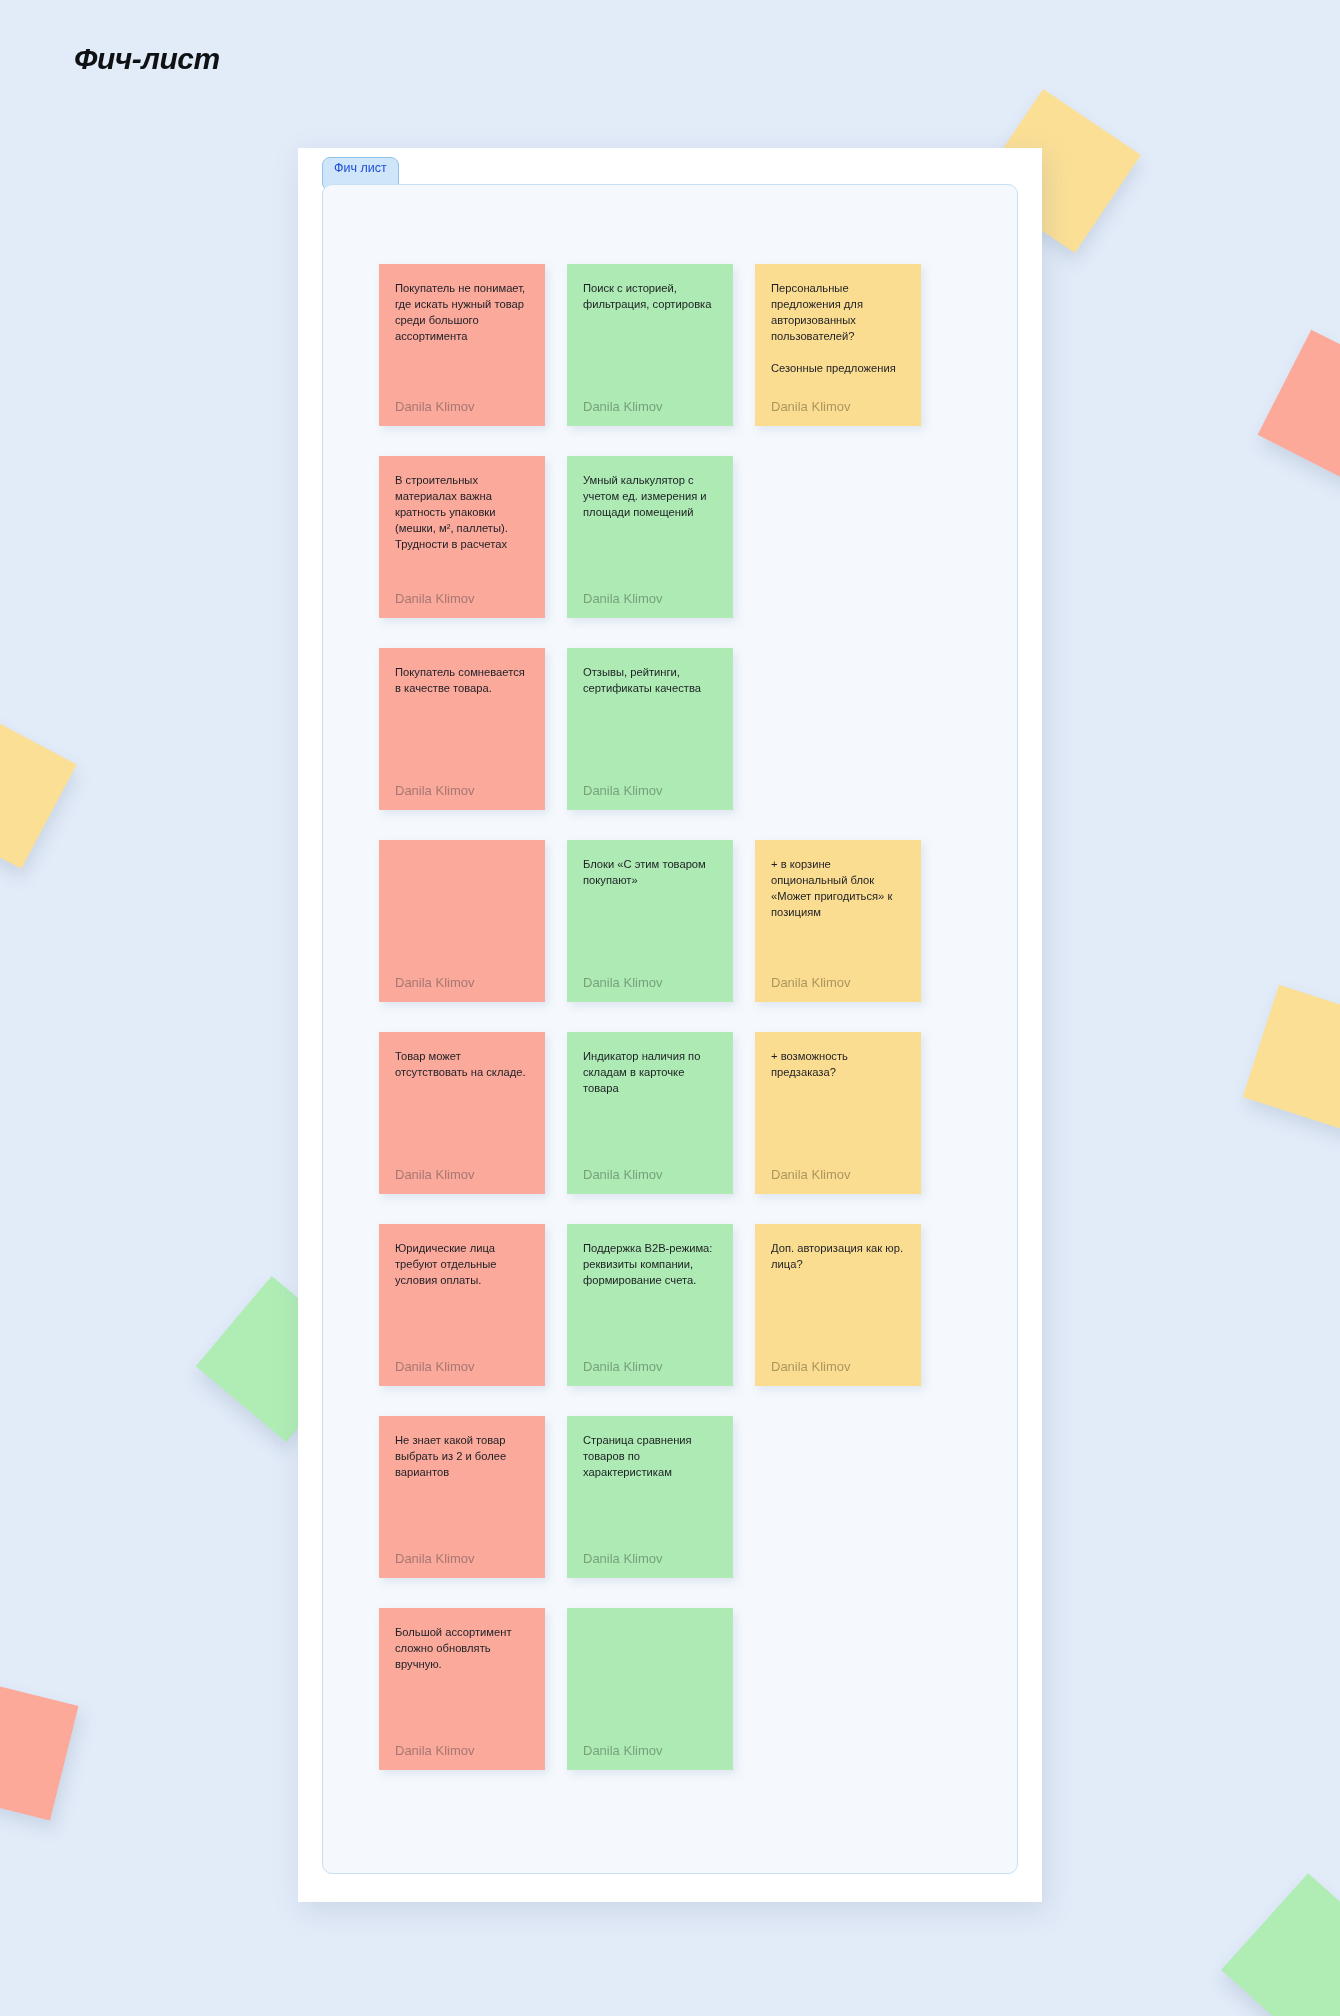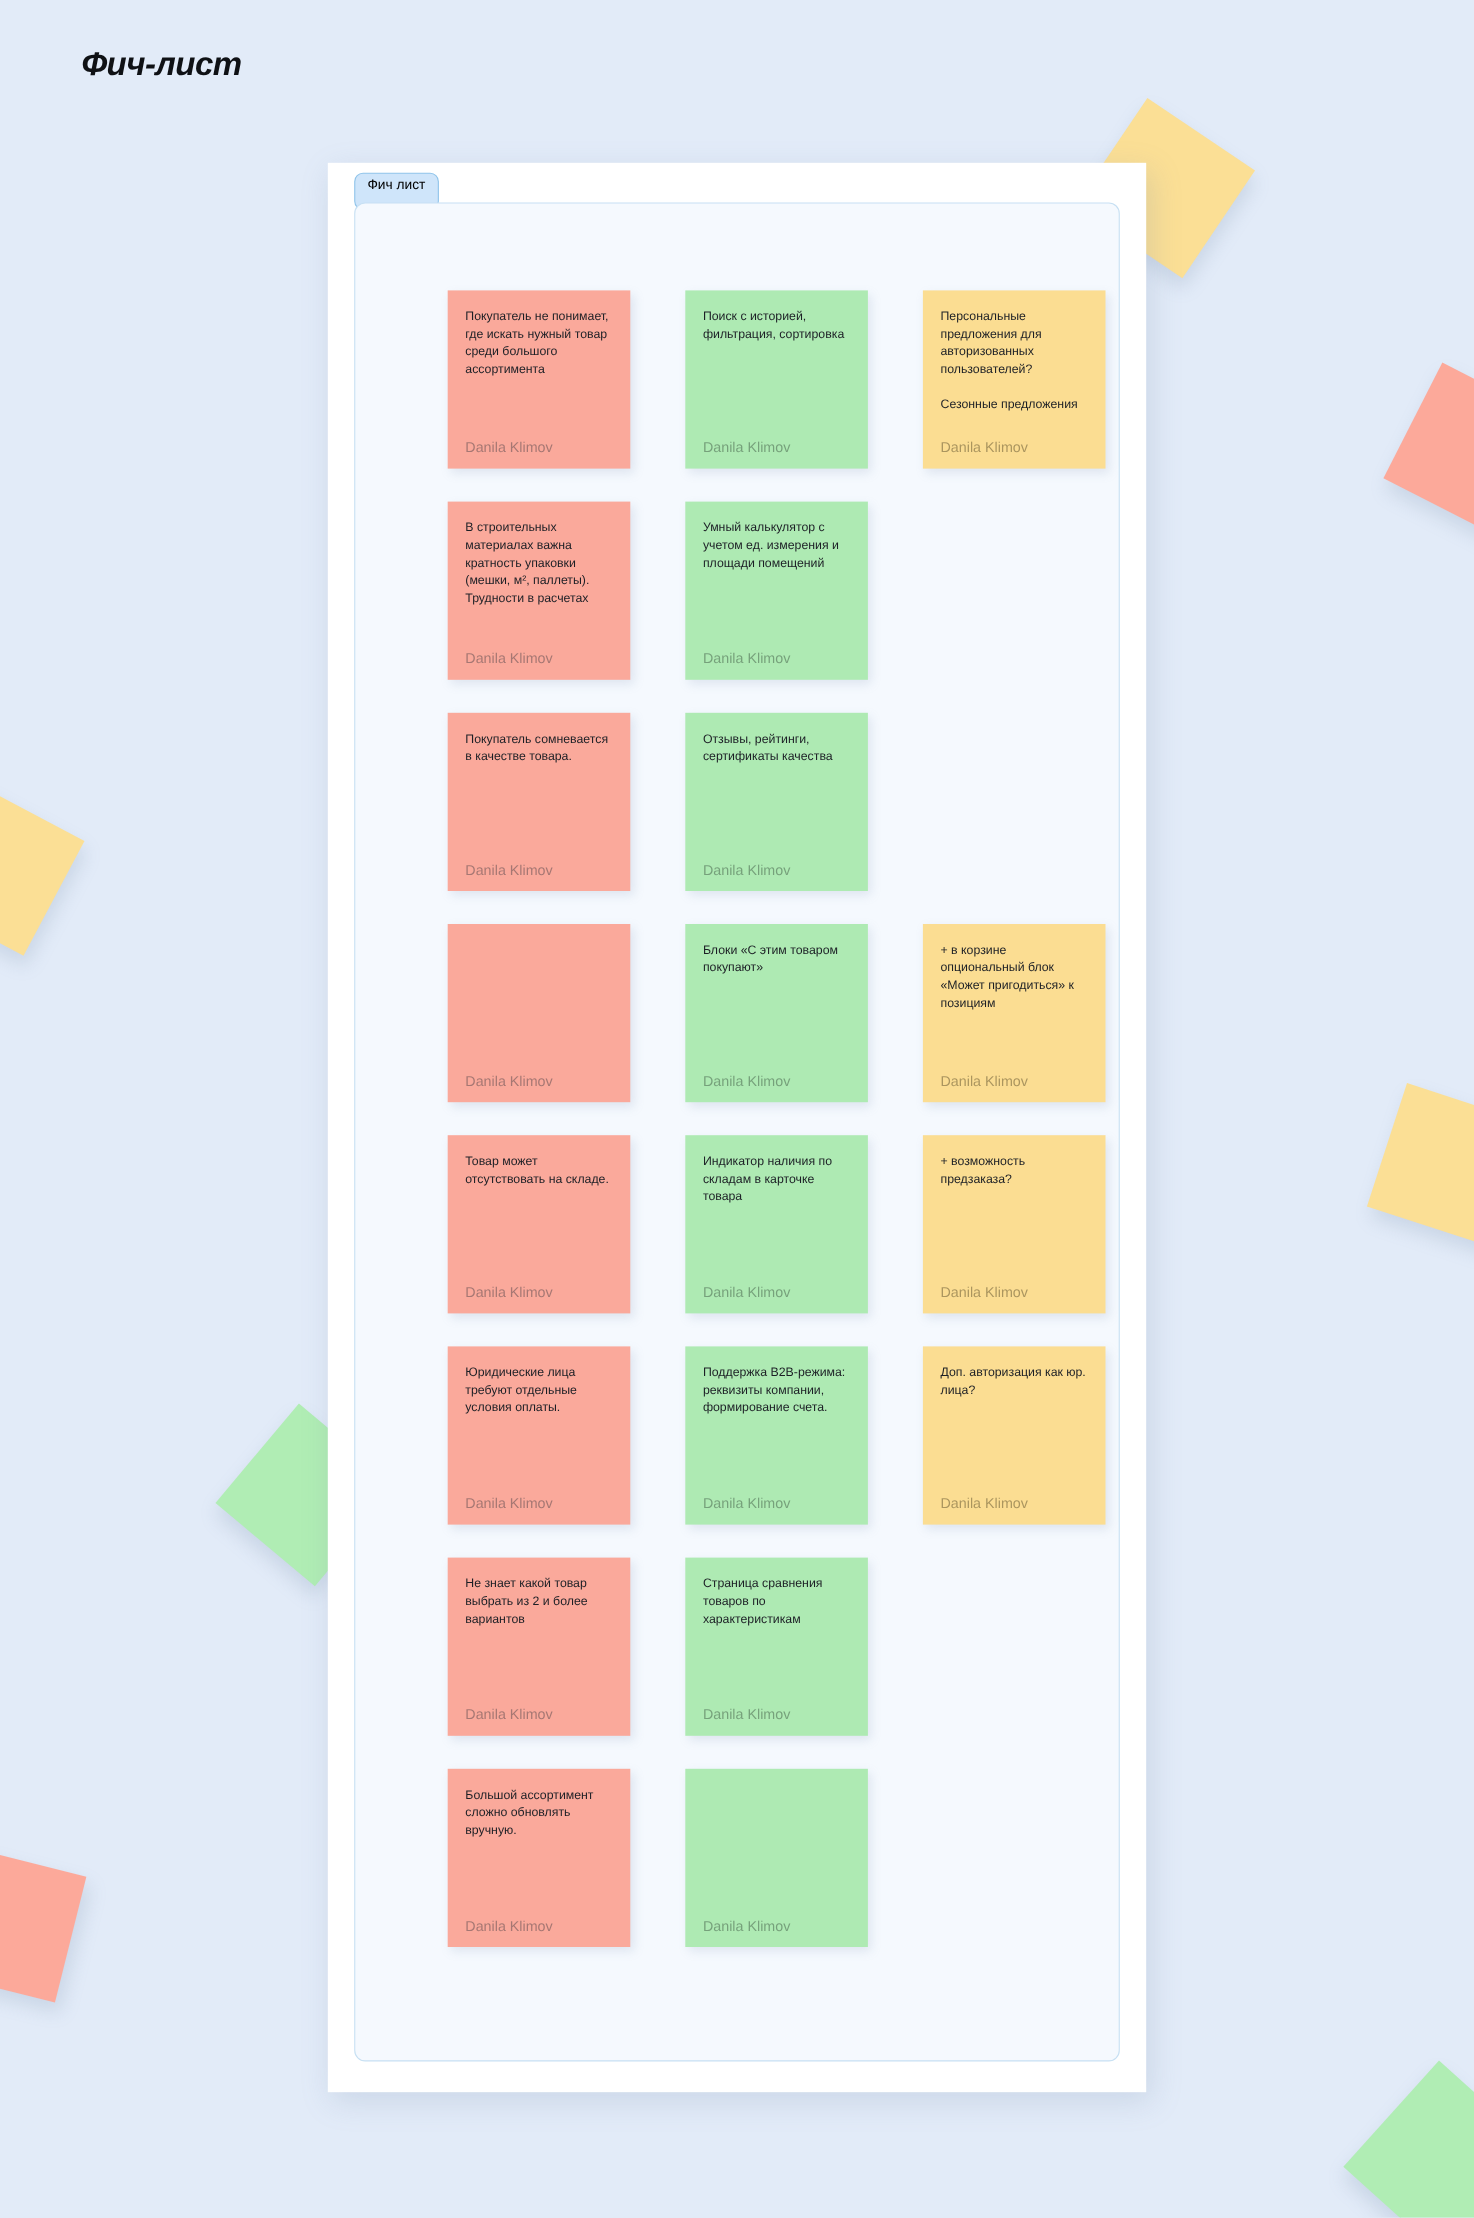--- a/index.html
+++ b/index.html
@@ -59,21 +59,21 @@
     padding: 9px 0 0 24px;
     box-sizing: border-box;
   }
   .tab {
     display: inline-block;
     padding: 4px 11px 15px;
     border: 1px solid #8fc4ea;
     border-radius: 8px;
     background: #cfe5fa;
     font-size: 12.5px;
-    color: #000000;
+    color: #1d4ed8;
     line-height: 1;
   }
 
   .board {
     position: absolute;
     left: 24px;
     top: 36px;
     right: 24px;
     bottom: 28px;
     background: #f5f9fe;
@@ -98,21 +98,20 @@
   }
   .note {
     width: 166px;
     height: 162px;
     box-sizing: border-box;
     padding: 17px 16px 13px 16px;
     position: relative;
     box-shadow: 3px 4px 9px rgba(130,150,180,0.20);
     display: flex;
     flex-direction: column;
-    margin-left: 28px;
   }
   .note.red    { background: #faa99b; }
   .note.green  { background: #aeeab3; }
   .note.yellow { background: #fbdd92; }
 
   .note-body {
     font-size: 11.2px;
     line-height: 1.42;
     color: #1c1f25;
     white-space: pre-line;

